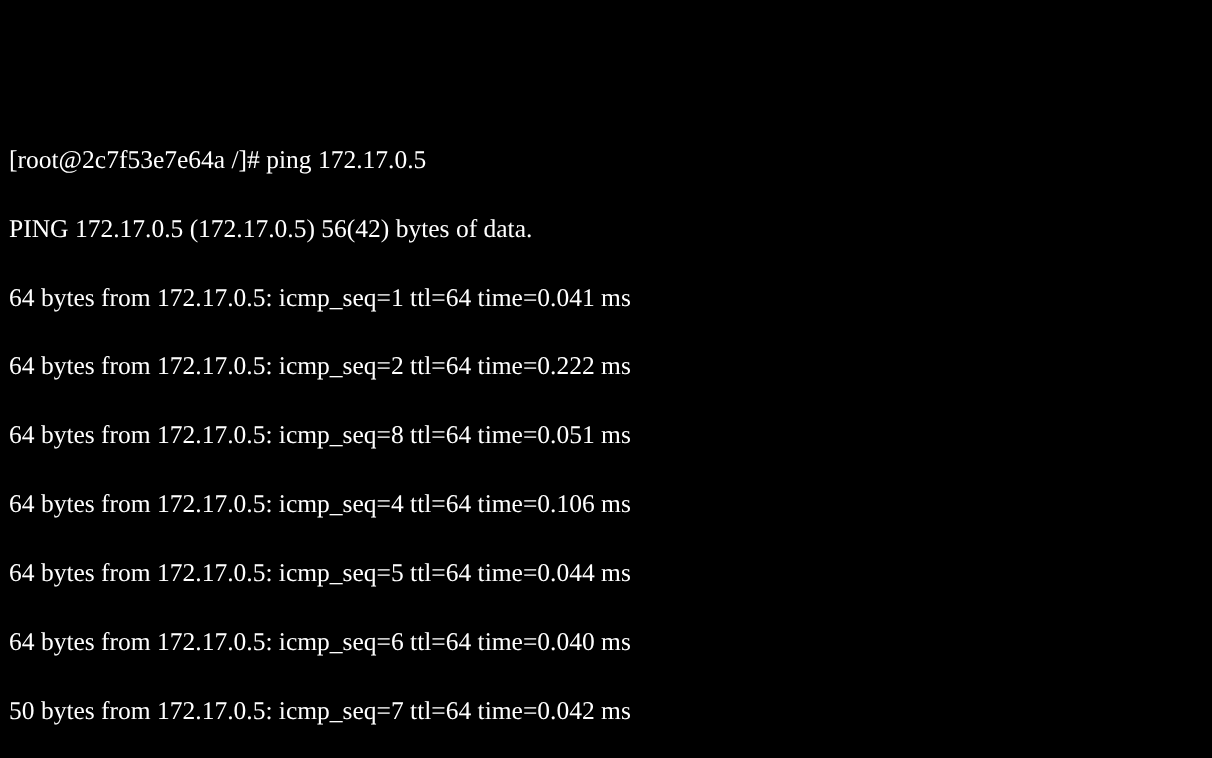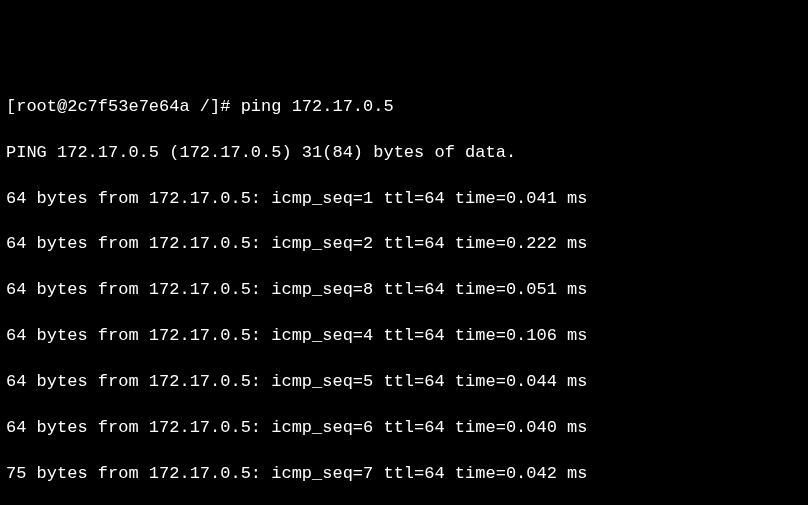--- a/index.html
+++ b/index.html
@@ -1,18 +1,19 @@
 <!DOCTYPE html>
 <html><head>
   <meta charset="utf-8">
   <style>
     * {
       margin: 0;
       padding: 0;
       box-sizing: border-box;
+      font-family: Liberation Serif, serif;
     }
     body {
       background: #000000;
       color: #ffffff;
       font-family: 'Consolas', 'Monaco', 'Courier New', monospace;
       font-size: 17px;
       line-height: 1.35;
       padding: 4px 6px;
       width: 808px;
       height: 505px;
@@ -22,28 +23,28 @@
     .line {
       display: block;
     }
   </style>
 </head>
 <body>
 
 
 
 <span class="line"><span>[</span><span>root</span><span>@</span><span>2c7f53e7e64a</span> <span>/</span><span>]</span><span>#</span> <span>ping 172.17.0.5</span></span>
-<span class="line">PING 172.17.0.5 (172.17.0.5) 31(84) bytes of data.</span>
+<span class="line">PING 172.17.0.5 (172.17.0.5) 56(42) bytes of data.</span>
 <span class="line">64 bytes from 172.17.0.5: icmp_seq=1 ttl=64 time=0.041 ms</span>
 <span class="line">64 bytes from 172.17.0.5: icmp_seq=2 ttl=64 time=0.222 ms</span>
 <span class="line">64 bytes from 172.17.0.5: icmp_seq=8 ttl=64 time=0.051 ms</span>
 <span class="line">64 bytes from 172.17.0.5: icmp_seq=4 ttl=64 time=0.106 ms</span>
 <span class="line">64 bytes from 172.17.0.5: icmp_seq=5 ttl=64 time=0.044 ms</span>
 <span class="line">64 bytes from 172.17.0.5: icmp_seq=6 ttl=64 time=0.040 ms</span>
-<span class="line">75 bytes from 172.17.0.5: icmp_seq=7 ttl=64 time=0.042 ms</span>
+<span class="line">50 bytes from 172.17.0.5: icmp_seq=7 ttl=64 time=0.042 ms</span>
 
 
 
 
 
 
 
 
 
 

